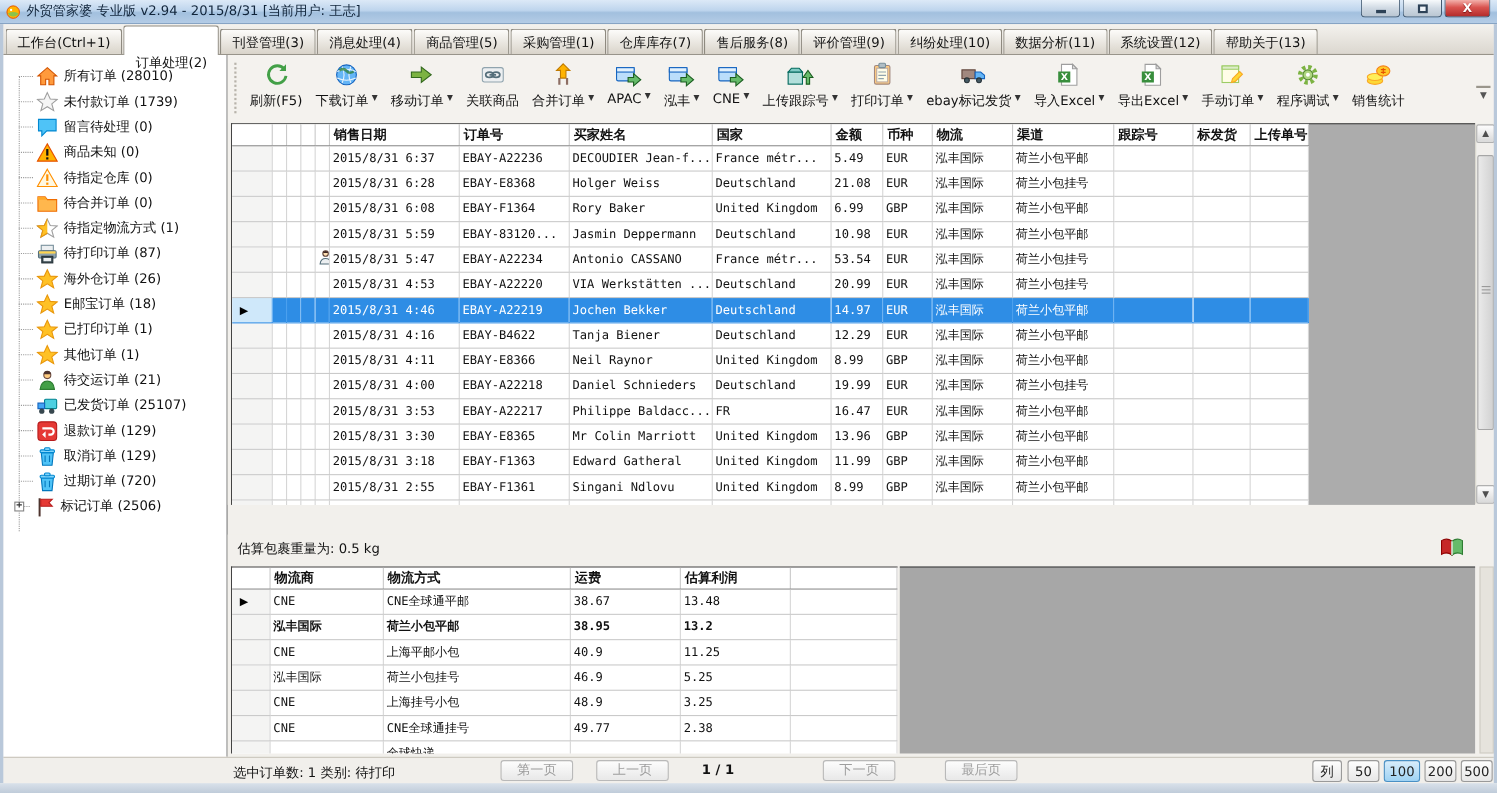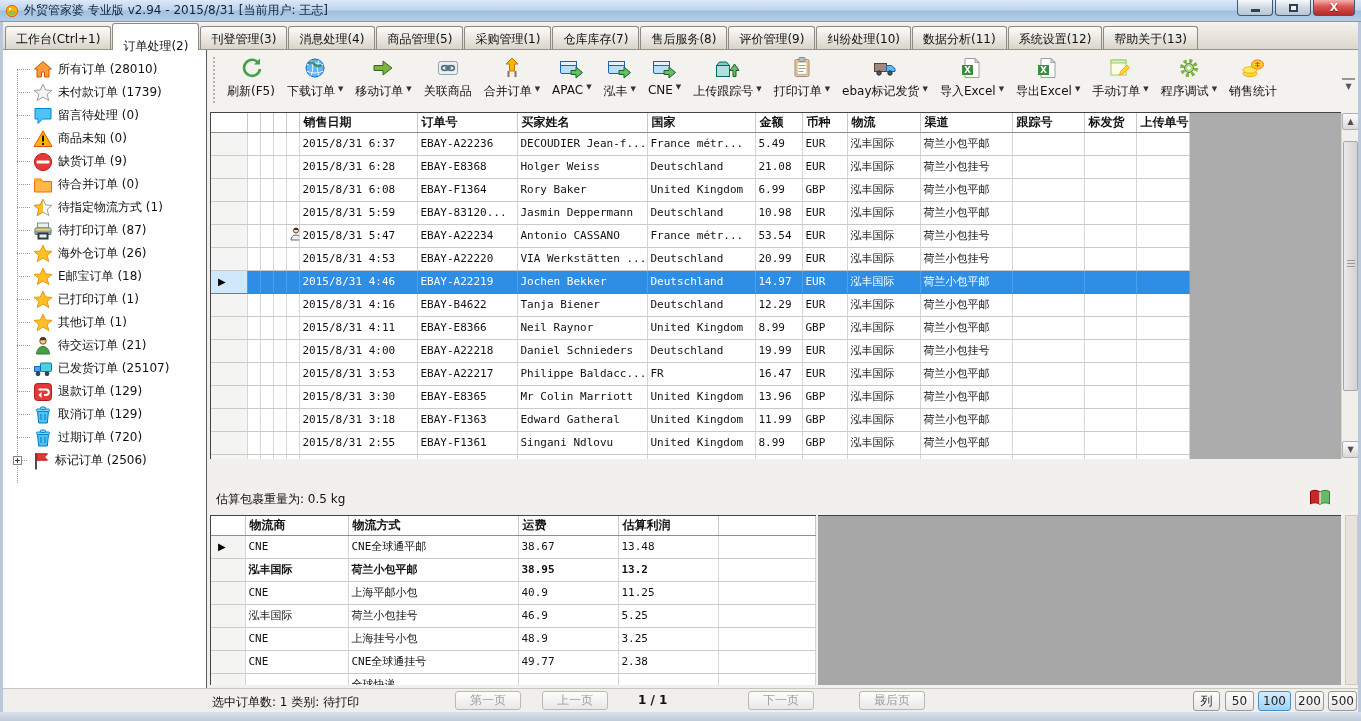--- a/index.html
+++ b/index.html
@@ -22,21 +22,21 @@
   .edge-left,.edge-right{position:absolute;top:22px;width:3px;height:690px;background:#b9c8da}
   .edge-left{left:0}.edge-right{left:1358px}
   .edge-bottom{position:absolute;left:0;top:712px;width:1361px;height:9px;background:linear-gradient(#d9e1ea,#bfcbd9)}
 
   
   .menubar{position:absolute;left:3px;top:22px;width:1355px;height:28px;
     background:linear-gradient(#f4f2ee,#dbd7cf);border-bottom:1px solid #98948a;
     display:flex;align-items:flex-end;padding-left:2px}
   .mtab{height:23px;padding:4px 10px 0;margin-right:1px;background:linear-gradient(#fdfcfa,#d9d4ca);
     border:1px solid #8e8a80;border-bottom:none;border-radius:3px 3px 0 0;white-space:nowrap;cursor:default}
-  .mtab.active{height:27px;padding-top:14px;background:#fff;margin-bottom:-1px;position:relative;z-index:2}
+  .mtab.active{height:27px;padding-top:25px;background:#fff;margin-bottom:-1px;position:relative;z-index:2}
 
   
   .sidebar{position:absolute;left:3px;top:50px;width:204px;height:638px;background:#fff;
     border-right:1px solid #5a5a5c;padding-top:8px;overflow:hidden}
   .sidebar .vline{position:absolute;left:14px;top:19px;height:414px;border-left:1px dotted #9a9a9a}
   .sitem{height:23px;display:flex;align-items:center;white-space:nowrap;cursor:default;position:relative;z-index:1}
   .sitem .conn{width:13px;border-top:1px dotted #9a9a9a;margin-left:14px}
   .sitem .sic{width:22px;height:20px;display:flex;align-items:center;justify-content:center;margin-left:2px}
   .sitem .sic svg{width:20px;height:20px}
   .sitem .slabel{margin-left:4px;font-size:12px}
@@ -187,25 +187,26 @@
             <rect x="9" y="6.5" width="2" height="6" fill="#111"></rect>
             <rect x="9" y="14" width="2" height="2" fill="#111"></rect>
           </svg>
         </span>
         <span class="slabel">商品未知 (0)</span>
       </div>
       <div class="sitem">
         <span class="conn"></span>
         <span class="sic">
           <svg viewBox="0 0 20 20">
-            <circle cx="10" cy="10" r="8.6" fill="#e53935" stroke="#b71c1c"></circle>
-            <rect x="3.5" y="8.4" width="13" height="3.2" rx="1" fill="#fff"></rect>
-          </svg>
-        </span>
-        <span class="slabel">缺货订单 (9)</span>
+            <path d="M10 1.8L19 17.5H1z" fill="#fff8e1" stroke="#ff8f00"></path>
+            <rect x="9" y="6.5" width="2" height="6" fill="#ff8f00"></rect>
+            <rect x="9" y="14" width="2" height="2" fill="#ff8f00"></rect>
+          </svg>
+        </span>
+        <span class="slabel">待指定仓库 (0)</span>
       </div>
       <div class="sitem">
         <span class="conn"></span>
         <span class="sic">
           <svg viewBox="0 0 20 20">
             <path d="M1.5 4h6.5l2 2.5h8.5V17h-17z" fill="#ffb74d" stroke="#ef6c00"></path>
             <path d="M1.5 4h6.5l2 2.5h-9z" fill="#ffa726"></path>
           </svg>
         </span>
         <span class="slabel">待合并订单 (0)</span>

